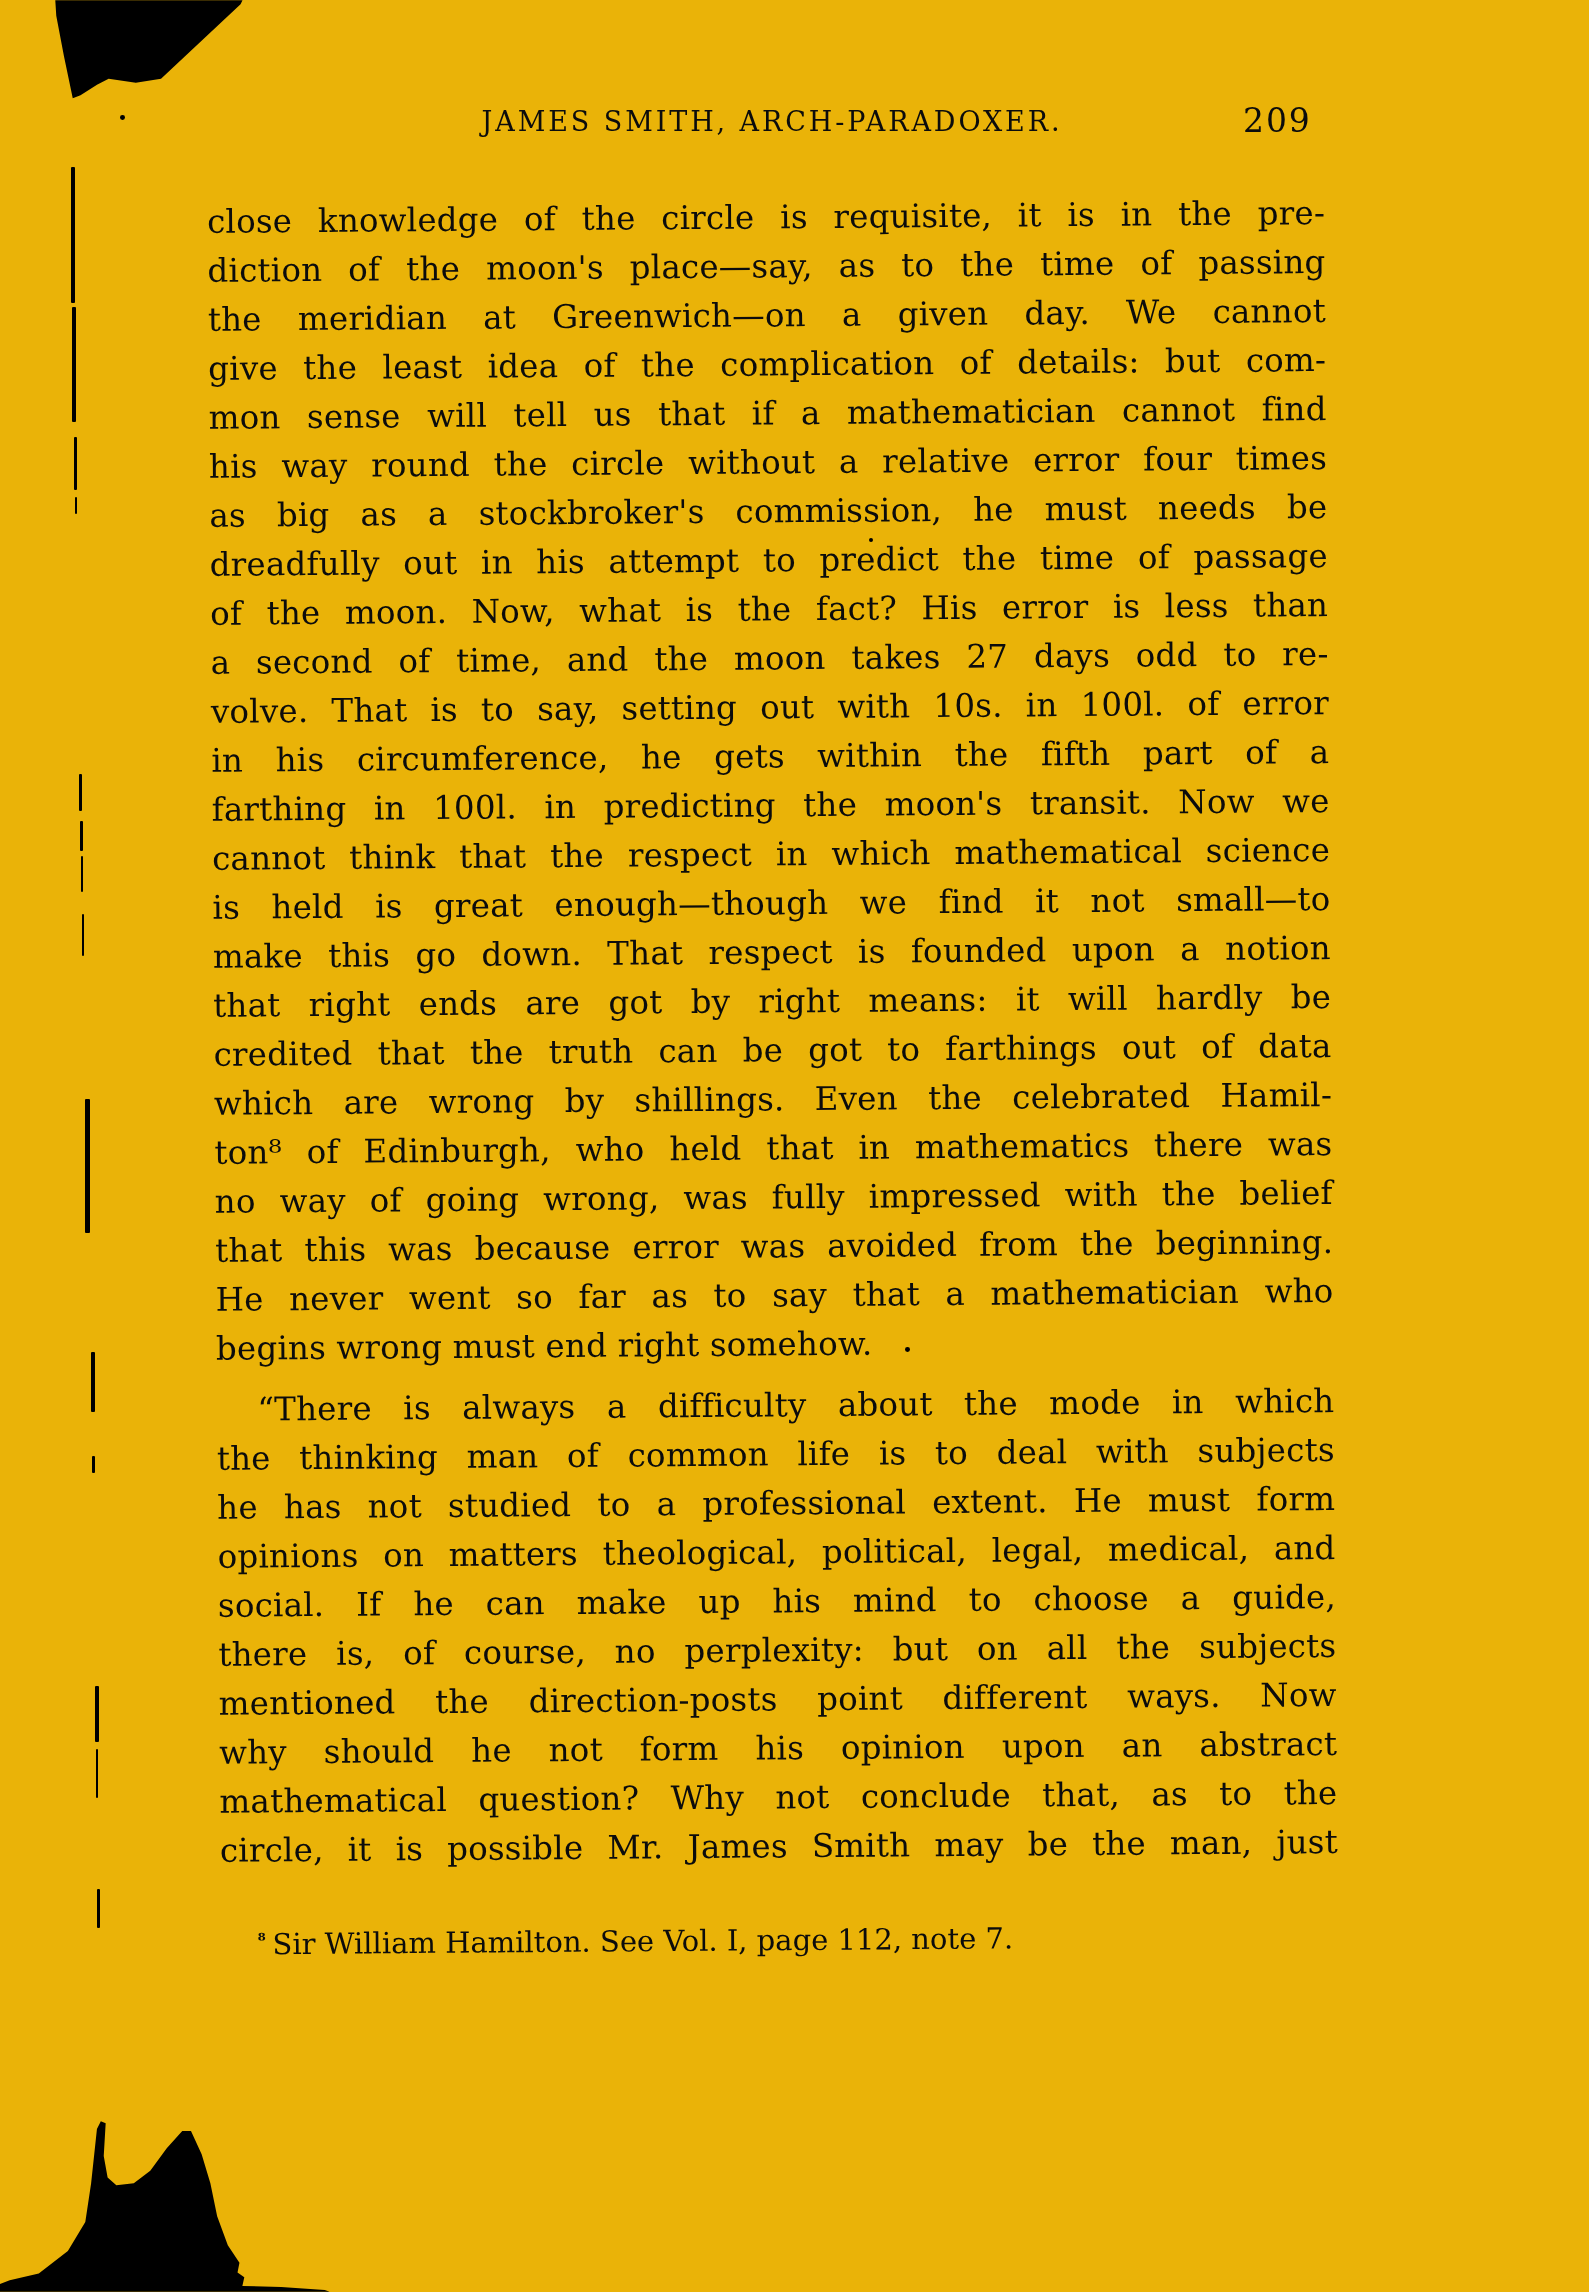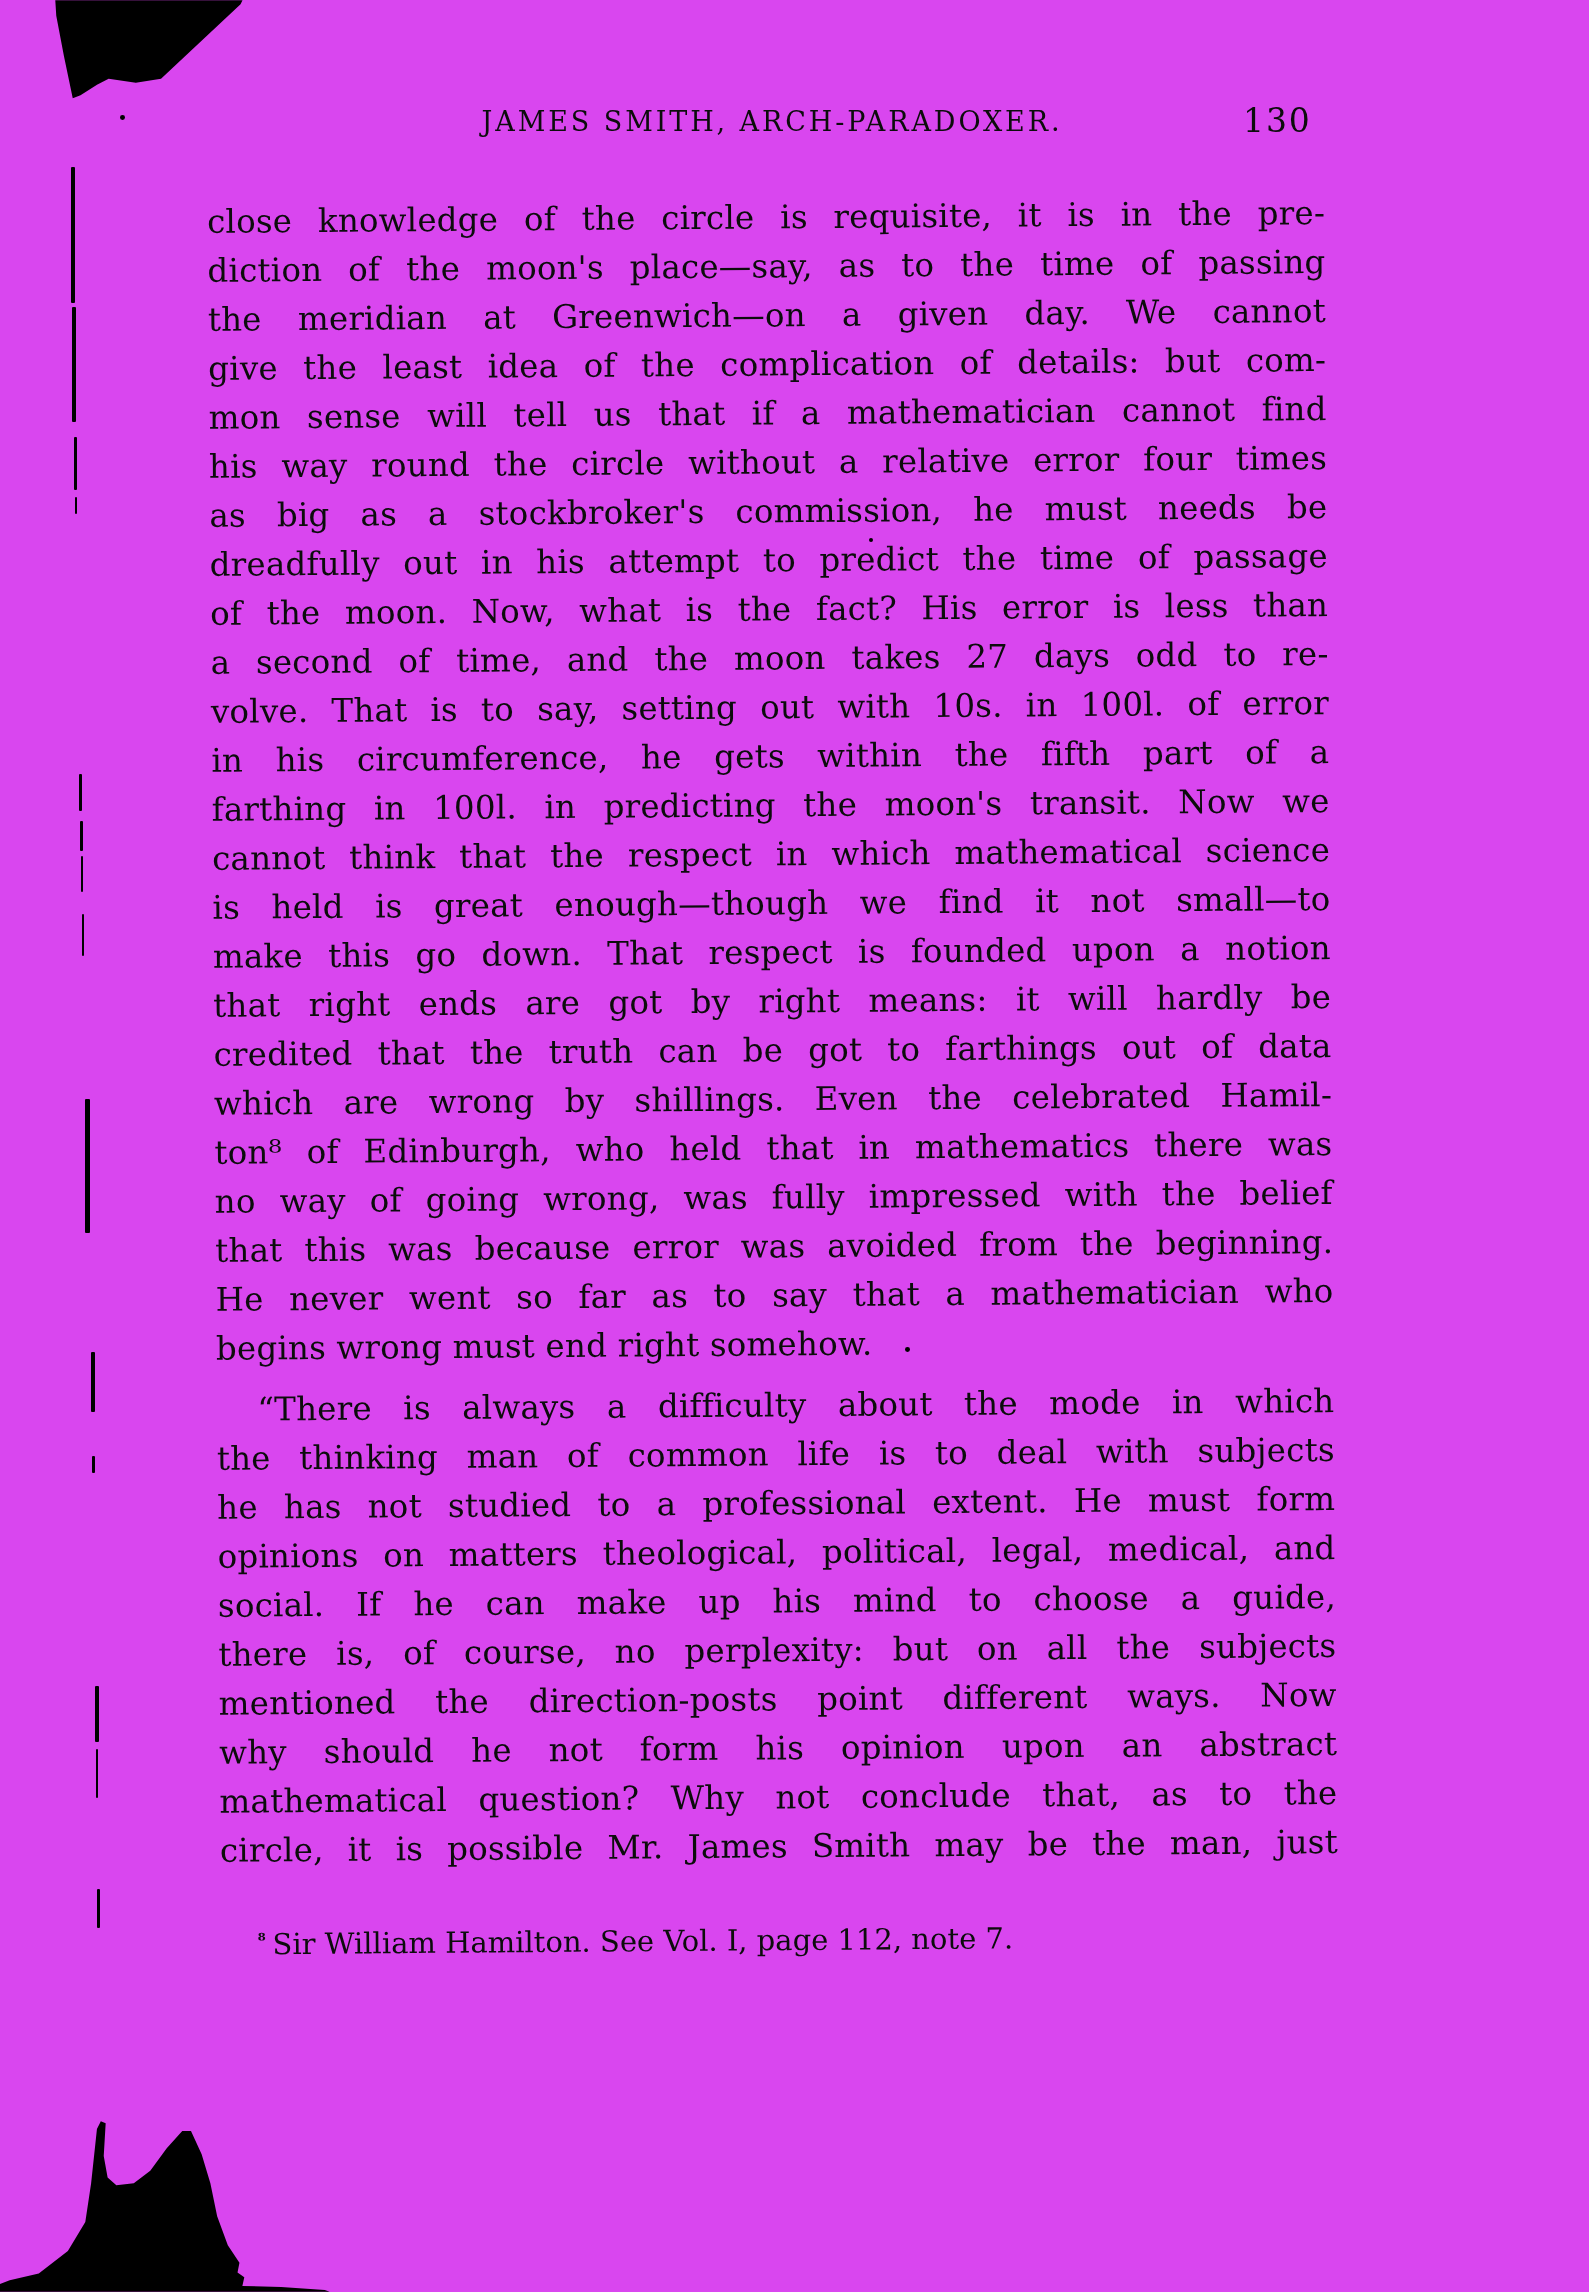--- a/index.html
+++ b/index.html
@@ -1,19 +1,19 @@
 <!DOCTYPE html>
 <html><head>
 <meta charset="utf-8">
 <style>
   html,body{margin:0;padding:0;background:#e8e8e4;}
   .page{
     position:relative;
     width:1589px;height:2292px;
-    background:#d946ef;
+    background:#eab308;
     overflow:hidden;
     font-family:"DejaVu Serif","Liberation Serif",serif;
     color:#0c0c0c;
   }
   .header-title{
     position:absolute;left:213px;top:106px;width:1118px;
     text-align:center;
     font-size:27px;letter-spacing:2.9px;
     white-space:nowrap;
   }
@@ -59,21 +59,21 @@
 </head>
 <body>
 
 <div class="page">
 
   <svg class="blob" style="left:0;top:0" width="291" height="146" viewBox="0 0 300 150">
     <polygon fill="#000" points="57,0 250,0 248,4 166,81 140,85 112,81 100,87 83,98 75,101 66,58 58,16"></polygon>
   </svg>
 
   <div class="header-title">JAMES SMITH, ARCH-PARADOXER.</div>
-  <div class="page-number">130</div>
+  <div class="page-number">209</div>
 
   <div class="rotated-block">
     <div class="body-text">
         <div class="para">
           <div class="line first">close knowledge of the circle is requisite, it is in the pre-</div>
           <div class="line">diction of the moon's place—say, as to the time of passing</div>
           <div class="line">the meridian at Greenwich—on a given day.  We cannot</div>
           <div class="line">give the least idea of the complication of details: but com-</div>
           <div class="line">mon sense will tell us that if a mathematician cannot find</div>
           <div class="line">his way round the circle without a relative error four times</div>

